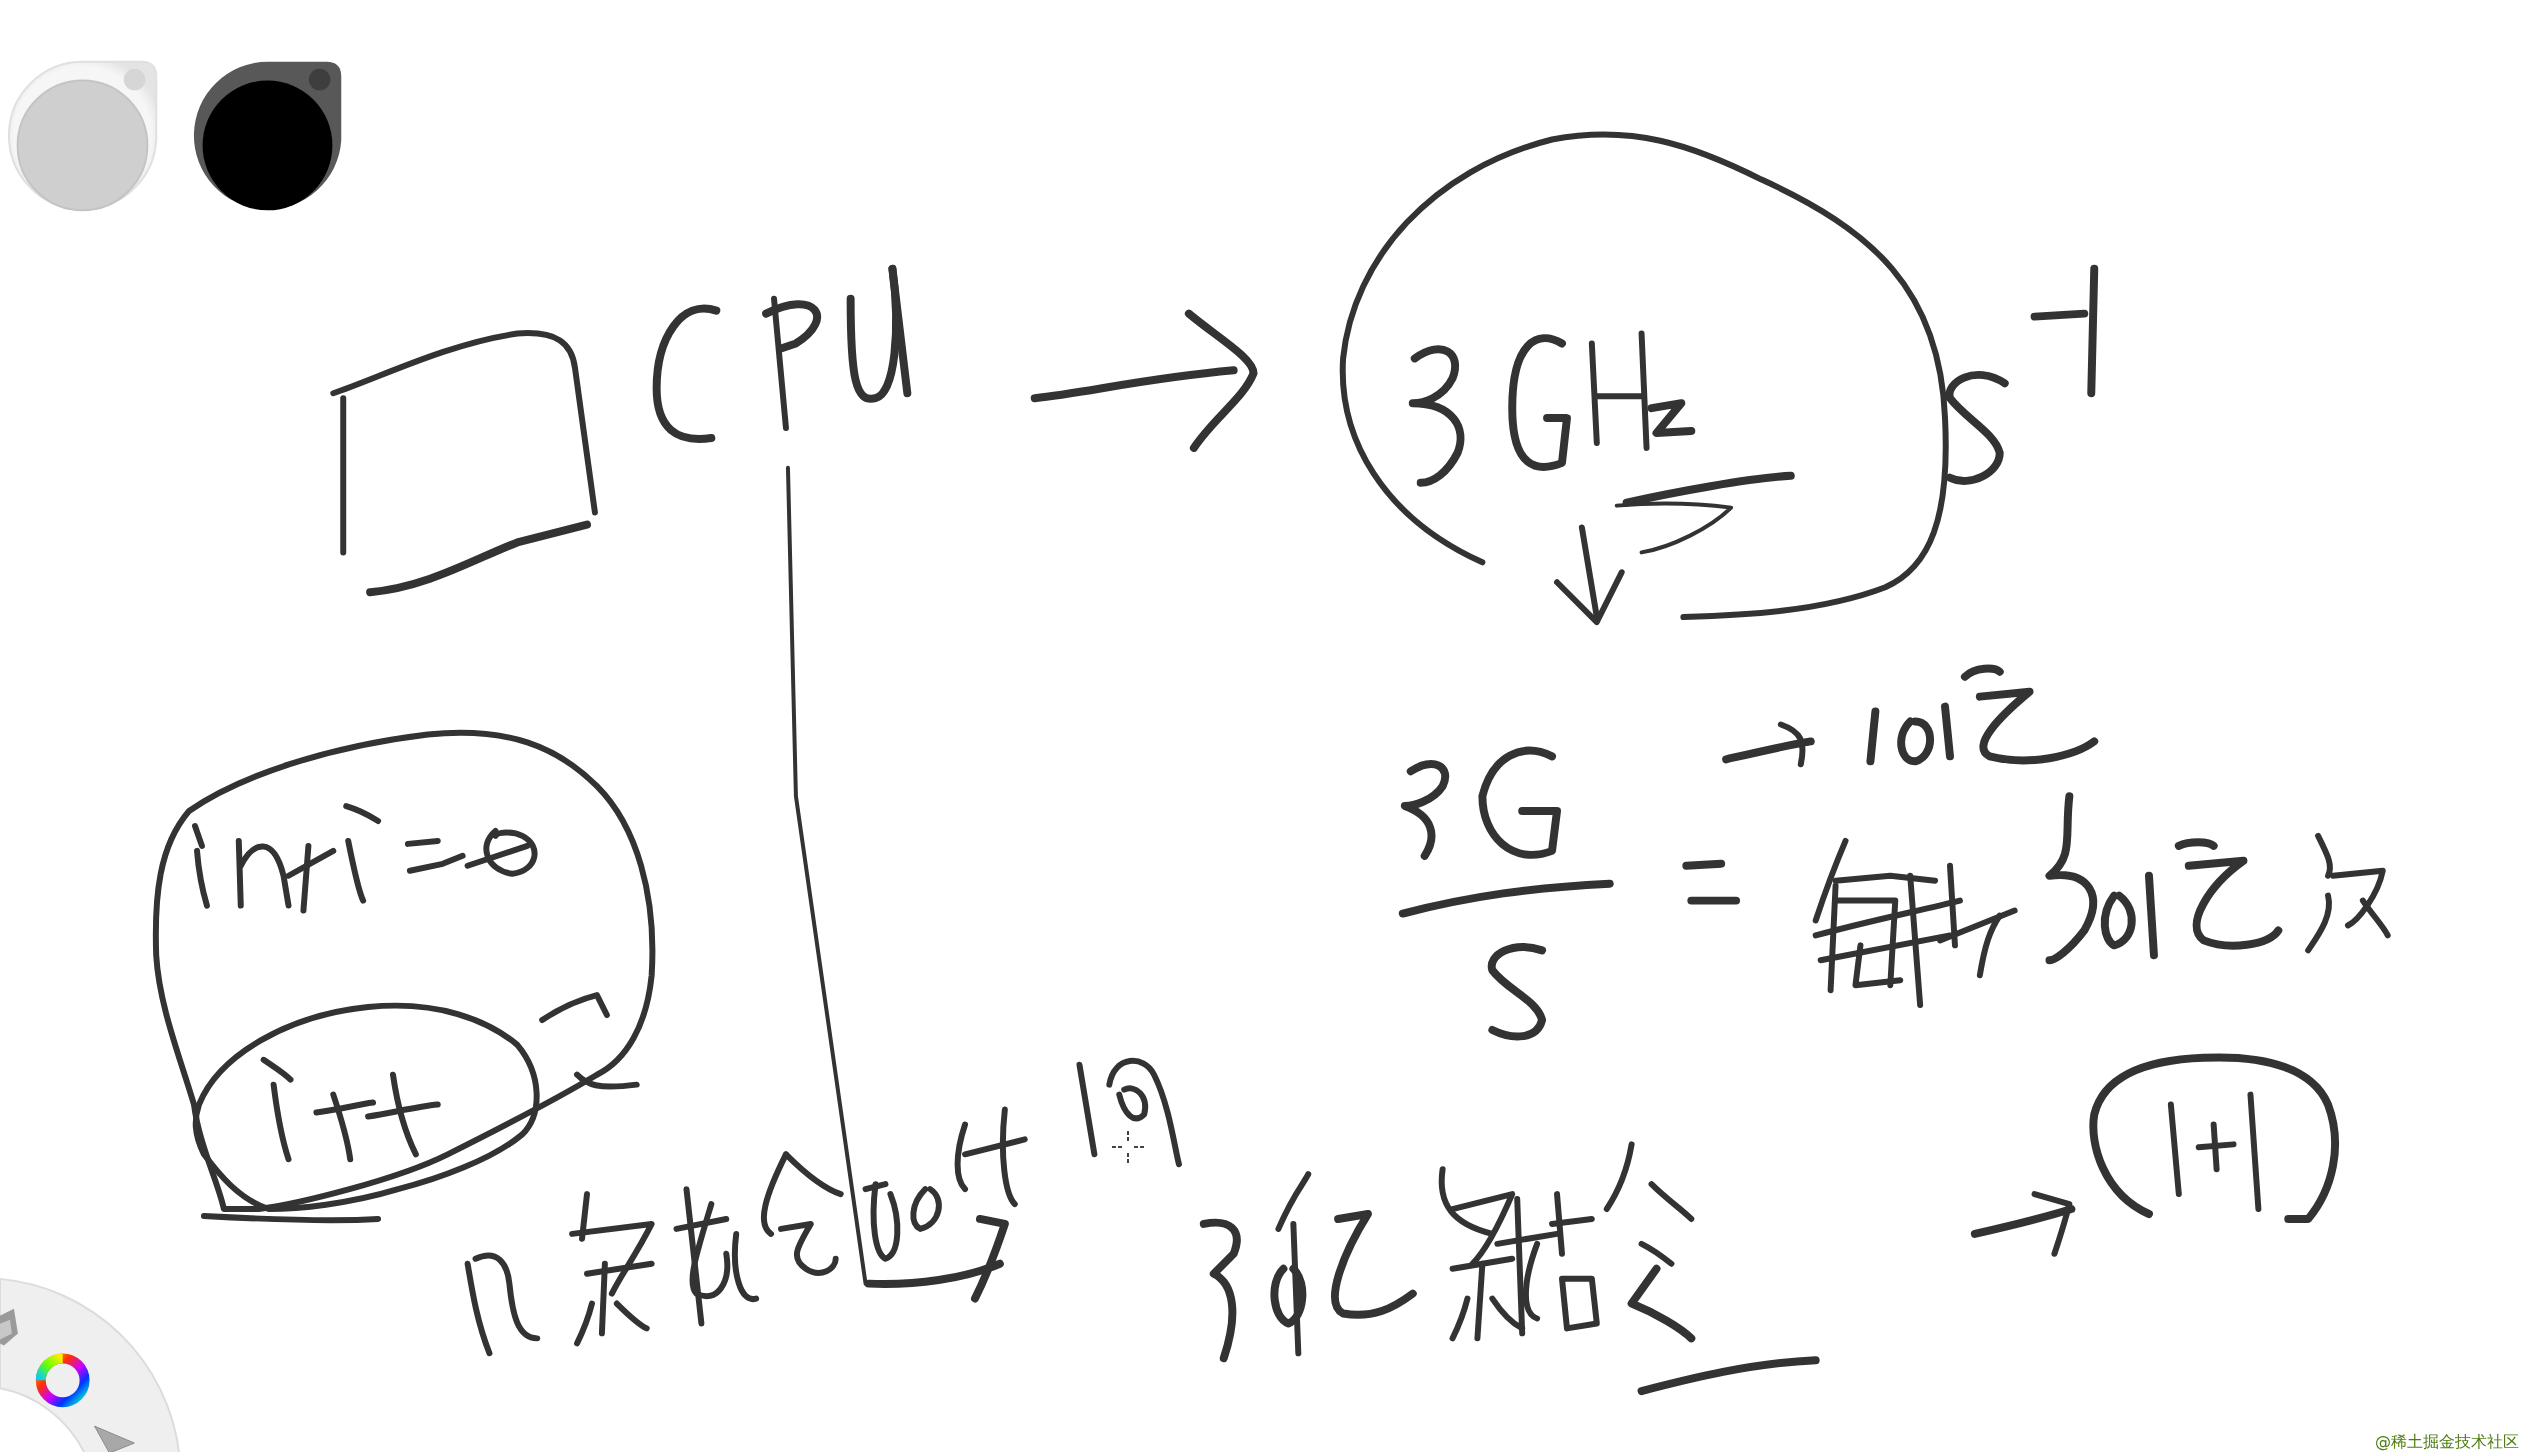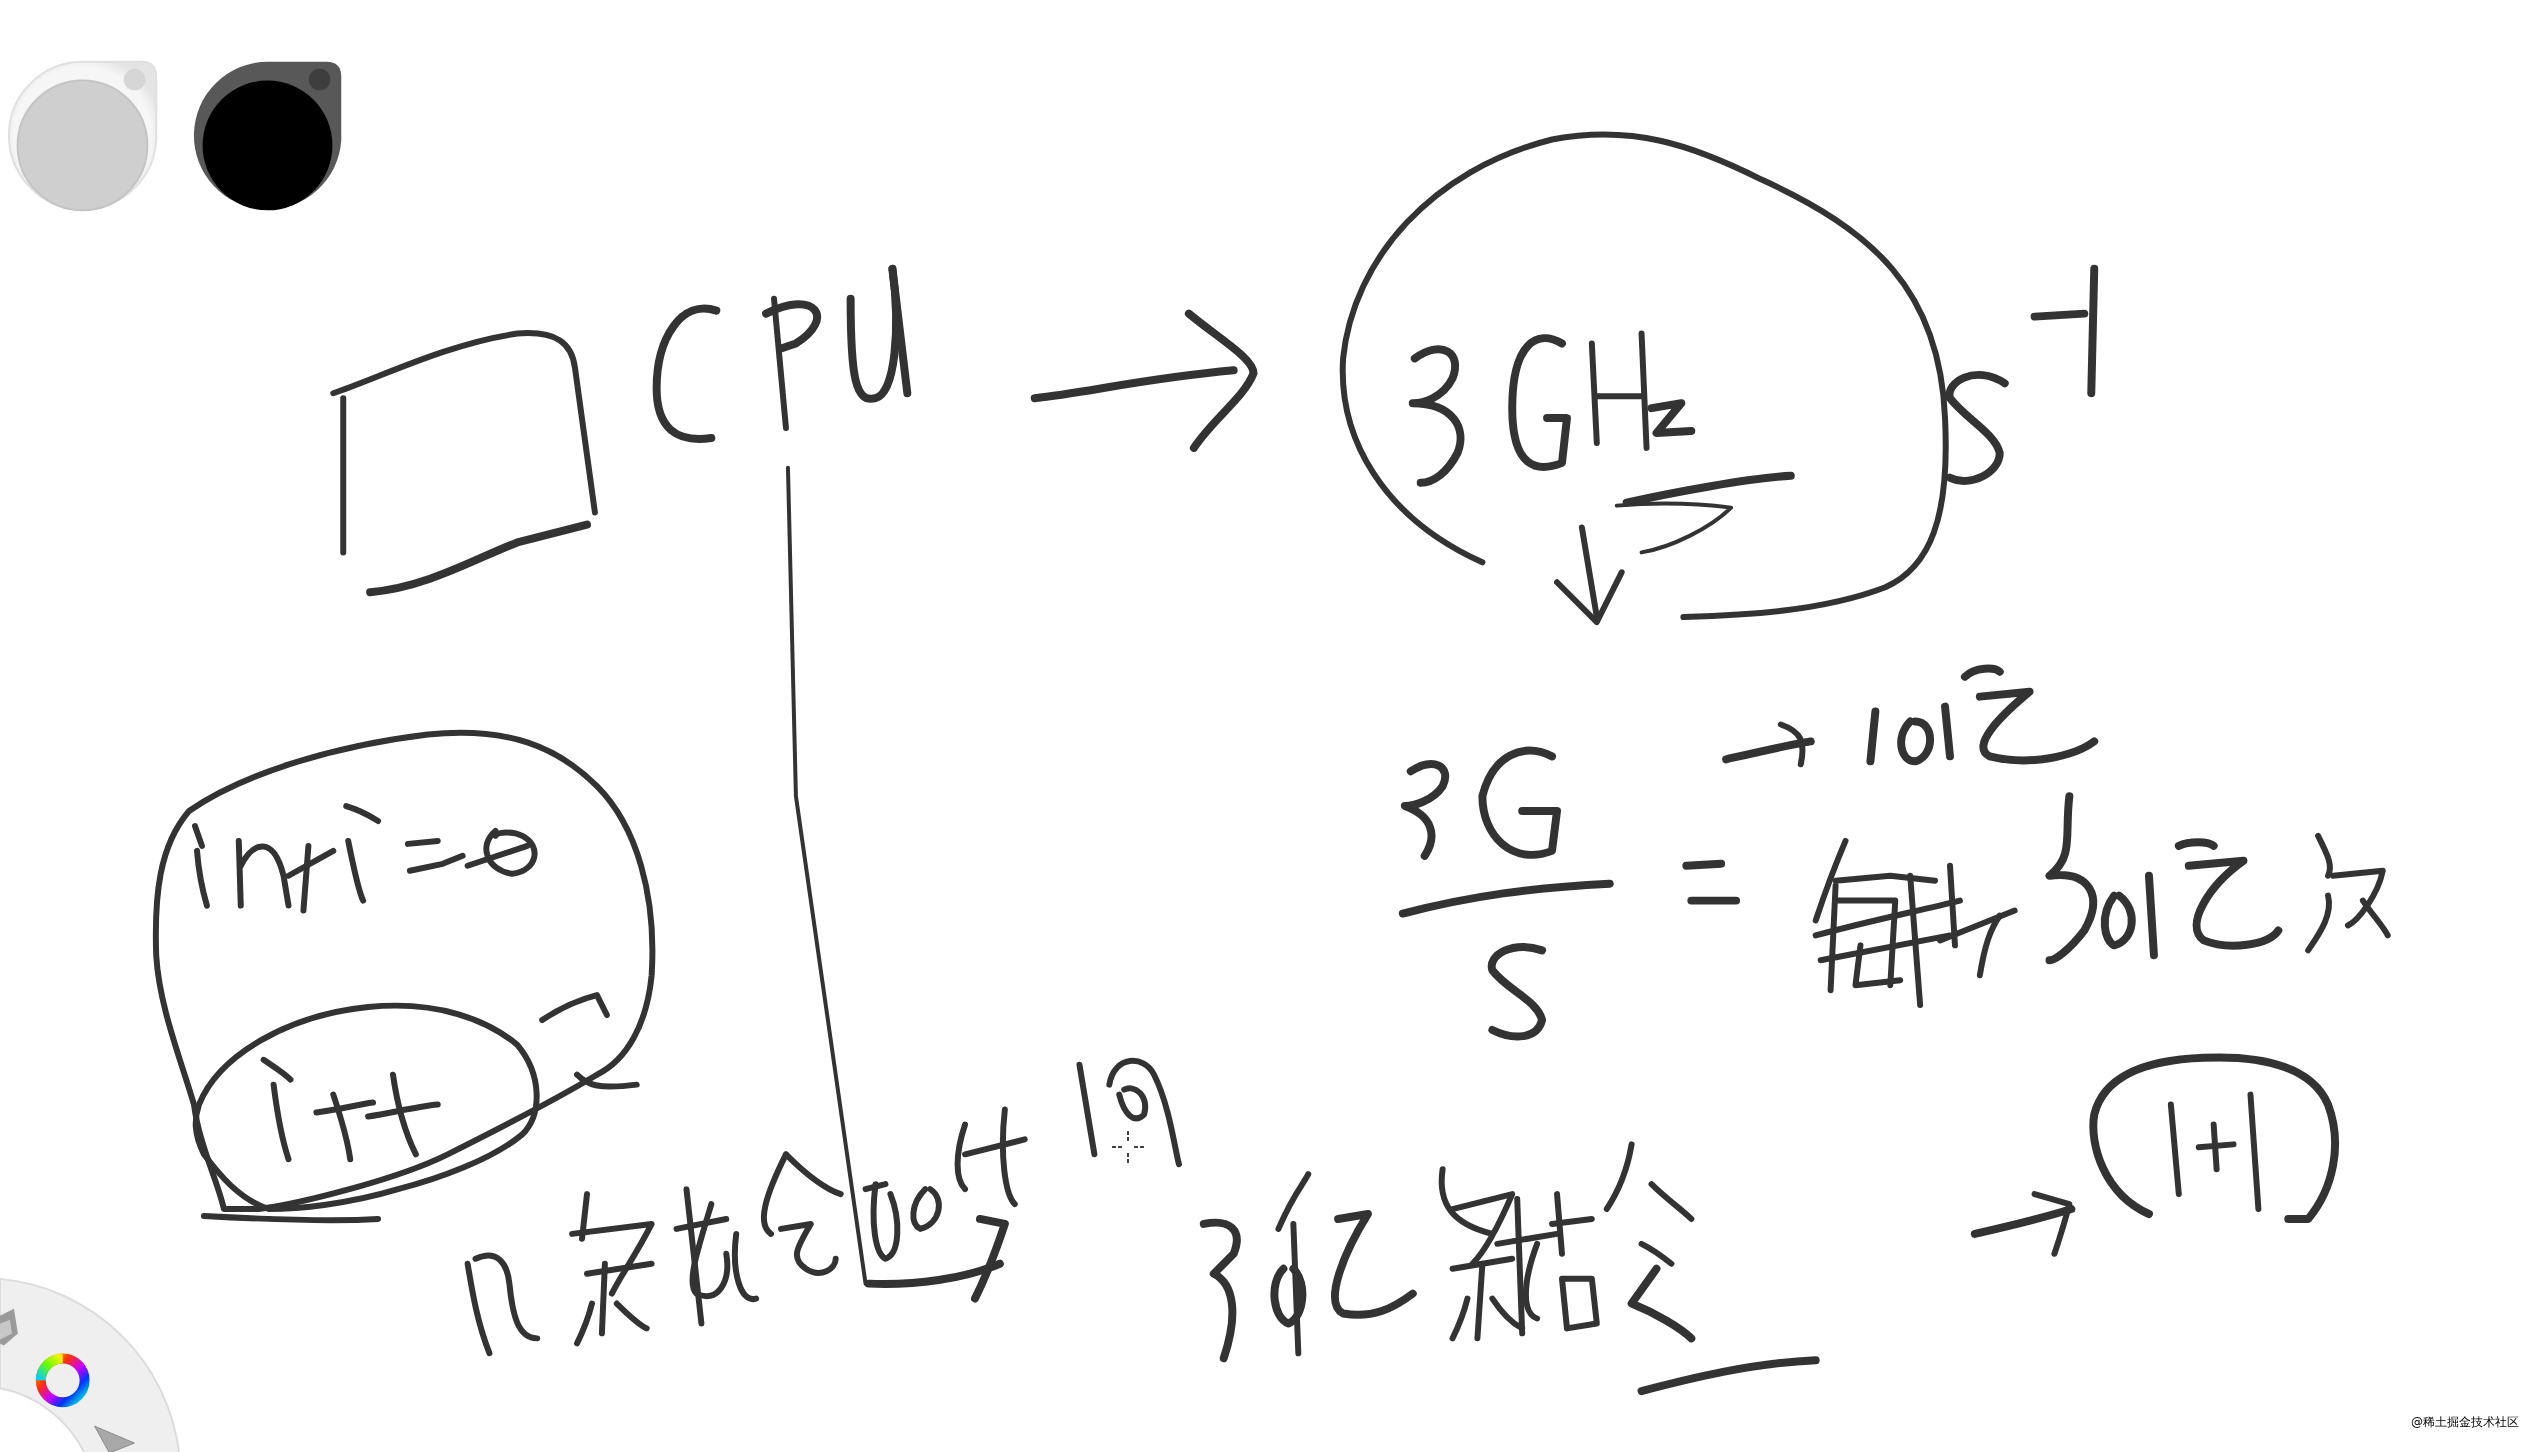--- a/index.html
+++ b/index.html
@@ -7,22 +7,22 @@
          font-family:"DejaVu Sans", sans-serif; }
   #canvas { position:absolute; left:0; top:0; width:2533px; height:1453px; }
   .ink { fill:none; stroke:#333333; stroke-linecap:round; stroke-linejoin:round; }
   .ink-thin { stroke-width:4; }
   .ink-med { stroke-width:6; }
   .ink-bold { stroke-width:8; }
   .color-btn { position:absolute; top:52px; width:177px; height:177px; cursor:pointer; }
   .color-btn svg { width:100%; height:100%; }
   #btn-light { left:-6px; }
   #btn-dark { left:179px; }
-  .watermark { position:absolute; right:14px; bottom:22px; font-size:12px;
-               color:#000000; font-family:"DejaVu Sans", sans-serif; }
+  .watermark { position:absolute; right:14px; bottom:0; font-size:16px;
+               color:#4d7c0f; font-family:"DejaVu Sans", sans-serif; }
   .tool-arc { position:absolute; left:0; top:1254px; width:199px; height:199px; }
   .cursor { position:absolute; left:1110px; top:1129px; width:36px; height:36px; }
 </style>
 </head>
 <body>
 
 <svg id="canvas" viewBox="0 0 2546 1460" xmlns="http://www.w3.org/2000/svg">
 
   <g>
     <path class="ink ink-med" d="M345 400 L345 555"></path>

